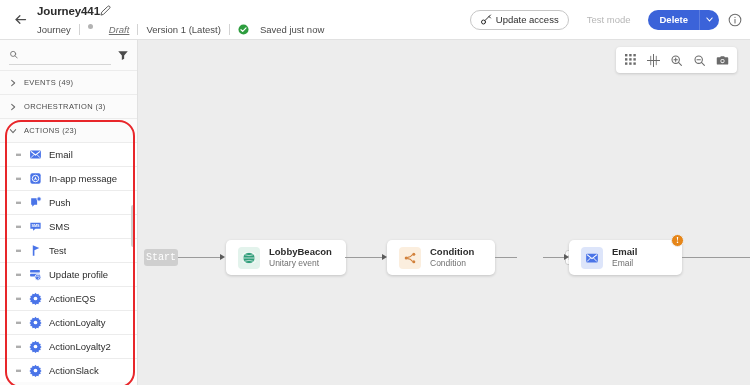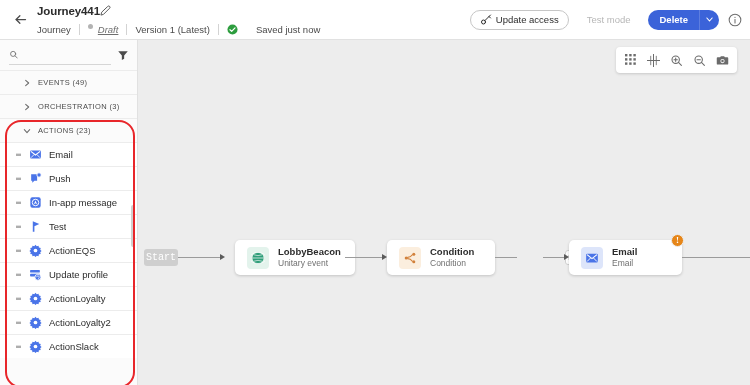--- a/index.html
+++ b/index.html
@@ -27,23 +27,23 @@
   .title-row { display: flex; align-items: center; height: 17px; }
   .journey-title {
     font-size: 11.5px; font-weight: bold; color: #2c2c2c; letter-spacing: -0.1px;
   }
   .edit-pencil { width: 11px; height: 11px; display: inline-flex; cursor: pointer; color: #4b4b4b; }
   .meta-row {
     display: flex; align-items: center; height: 16px; margin-top: 2px;
     font-size: 9.5px; color: #4b4b4b;
   }
   .meta-row .sep { width: 1px; height: 11px; background: #d3d3d3; margin: 0 8px; }
-  .meta-draft { display: flex; align-items: flex-start; gap: 5px; font-style: italic; color: #6e6e6e; text-decoration: underline; }
+  .meta-draft { display: flex; align-items: flex-start; gap: 16px; font-style: italic; color: #6e6e6e; text-decoration: underline; }
   .dot-draft { width: 5px; height: 5px; border-radius: 50%; background: #b3b3b3; display: inline-block; }
-  .meta-saved { display: flex; align-items: center; gap: 18px; }
+  .meta-saved { display: flex; align-items: center; gap: 11px; }
   .check-circle { width: 11px; height: 11px; }
 
   .header-actions {
     margin-left: auto; display: flex; align-items: center; gap: 8px;
     padding-right: 8px;
   }
   .btn {
     height: 20px; border: 1px solid #c6c6c6; border-radius: 10px;
     background: #fff; color: #2c2c2c; font-size: 9.5px;
     display: flex; align-items: center; gap: 4px; padding: 0 9px;
@@ -83,21 +83,21 @@
   .search-input {
     border: none; outline: none; background: transparent;
     font-size: 9.5px; color: #2c2c2c; width: 100%;
     font-family: "Liberation Sans", sans-serif;
   }
   .search-input::placeholder { color: #9a9a9a; }
   .filter-icon { width: 12px; height: 12px; color: #4b4b4b; cursor: pointer; flex: 0 0 auto; }
 
   .group-header {
     height: 24px; display: flex; align-items: center; gap: 7px;
-    padding-left: 23px; border-top: 1px solid #ececec;
+    padding-left: 9px; border-top: 1px solid #ececec;
     font-size: 7.5px; letter-spacing: 0.35px; color: #4b4b4b;
     cursor: pointer; background: #fbfbfb; text-align: right;
   }
   .chev { width: 8px; height: 8px; color: #6e6e6e; flex: 0 0 auto; display: inline-flex; }
   .chev.open { transform: rotate(90deg); }
 
   .item-list { background: #fbfbfb; }
   .list-item {
     height: 24px; display: flex; align-items: center; gap: 7px;
     padding-left: 16px; border-top: 1px solid #ececec;
@@ -318,80 +318,92 @@
         </span>
         <span class="item-label">Email</span>
       </div>
 
       <div class="list-item">
         <svg class="drag-dots" viewBox="0 0 6 8">
           <rect x="0" y="2.6" width="5" height="2.4" fill="#aeaeae"></rect>
         </svg>
         <span class="item-icon">
           <svg width="13" height="13" viewBox="0 0 24 24">
-            <path d="M4 4 h11 v12 l-5 0 -4 4 v-4 h-2 z" fill="#4a74e8"></path>
-            <circle cx="18.5" cy="5.5" r="4" fill="#4a74e8" stroke="#fff" stroke-width="1.6"></circle>
-          </svg>
-        </span>
-        <span class="item-label">Push</span>
-      </div>
-
-      <div class="list-item">
-        <svg class="drag-dots" viewBox="0 0 6 8">
-          <rect x="0" y="2.6" width="5" height="2.4" fill="#aeaeae"></rect>
-        </svg>
-        <span class="item-icon">
-          <svg width="13" height="13" viewBox="0 0 24 24">
             <rect x="2.5" y="2.5" width="19" height="19" rx="3.5" fill="#4a74e8"></rect>
             <circle cx="12" cy="12" r="6" fill="none" stroke="#fff" stroke-width="1.8"></circle>
             <path d="M12 8.2 L15 15 L12 13.4 L9 15 Z" fill="#fff"></path>
           </svg>
         </span>
         <span class="item-label">In-app message</span>
       </div>
 
+      <div class="list-item">
+        <svg class="drag-dots" viewBox="0 0 6 8">
+          <rect x="0" y="2.6" width="5" height="2.4" fill="#aeaeae"></rect>
+        </svg>
+        <span class="item-icon">
+          <svg width="13" height="13" viewBox="0 0 24 24">
+            <path d="M4 4 h11 v12 l-5 0 -4 4 v-4 h-2 z" fill="#4a74e8"></path>
+            <circle cx="18.5" cy="5.5" r="4" fill="#4a74e8" stroke="#fff" stroke-width="1.6"></circle>
+          </svg>
+        </span>
+        <span class="item-label">Push</span>
+      </div>
+
+      <div class="list-item">
+        <svg class="drag-dots" viewBox="0 0 6 8">
+          <rect x="0" y="2.6" width="5" height="2.4" fill="#aeaeae"></rect>
+        </svg>
+        <span class="item-icon">
+          <svg width="13" height="13" viewBox="0 0 24 24">
+            <path d="M2.5 5 h19 v11 h-9.5 l-4.5 4 v-4 h-5 z" fill="#4a74e8"></path>
+            <text x="12" y="13.4" font-size="7" fill="#fff" text-anchor="middle" font-family="Liberation Sans, sans-serif" font-weight="bold">SMS</text>
+          </svg>
+        </span>
+        <span class="item-label">SMS</span>
+      </div>
 
       <div class="list-item">
         <svg class="drag-dots" viewBox="0 0 6 8">
           <rect x="0" y="2.6" width="5" height="2.4" fill="#aeaeae"></rect>
         </svg>
         <span class="item-icon">
           <svg width="13" height="13" viewBox="0 0 24 24">
             <path d="M7 2.5 L19 7.5 L10 11.5 L10 21.5 L7 21.5 Z" fill="#4a74e8"></path>
           </svg>
         </span>
         <span class="item-label">Test</span>
-      </div>
-
-      <div class="list-item">
-        <svg class="drag-dots" viewBox="0 0 6 8">
-          <rect x="0" y="2.6" width="5" height="2.4" fill="#aeaeae"></rect>
-        </svg>
-        <span class="item-icon">
-          <svg width="13" height="13" viewBox="0 0 24 24">
-            <path d="M12 1.5 l2.3 2.6 3.3-1 .7 3.4 3.4.7-1 3.3 2.6 2.3-2.6 2.3 1 3.3-3.4.7-.7 3.4-3.3-1-2.3 2.6-2.3-2.6-3.3 1-.7-3.4-3.4-.7 1-3.3-2.6-2.3 2.6-2.3-1-3.3 3.4-.7.7-3.4 3.3 1z" fill="#4a74e8"></path>
-            <circle cx="12" cy="12" r="3.4" fill="#fff"></circle>
-          </svg>
-        </span>
-        <span class="item-label">ActionEQS</span>
       </div>
 
       <div class="list-item">
         <svg class="drag-dots" viewBox="0 0 6 8">
           <rect x="0" y="2.6" width="5" height="2.4" fill="#aeaeae"></rect>
         </svg>
         <span class="item-icon">
           <svg width="13" height="13" viewBox="0 0 24 24">
             <rect x="2" y="3.5" width="18" height="5" rx="1.2" fill="#4a74e8"></rect>
             <rect x="2" y="10.5" width="18" height="5" rx="1.2" fill="#4a74e8"></rect>
             <circle cx="16.5" cy="17" r="5.5" fill="#4a74e8" stroke="#fff" stroke-width="1.5"></circle>
             <path d="M14 17 a2.5 2.5 0 1 1 2.5 2.5" fill="none" stroke="#fff" stroke-width="1.3"></path>
           </svg>
         </span>
         <span class="item-label">Update profile</span>
+      </div>
+
+      <div class="list-item">
+        <svg class="drag-dots" viewBox="0 0 6 8">
+          <rect x="0" y="2.6" width="5" height="2.4" fill="#aeaeae"></rect>
+        </svg>
+        <span class="item-icon">
+          <svg width="13" height="13" viewBox="0 0 24 24">
+            <path d="M12 1.5 l2.3 2.6 3.3-1 .7 3.4 3.4.7-1 3.3 2.6 2.3-2.6 2.3 1 3.3-3.4.7-.7 3.4-3.3-1-2.3 2.6-2.3-2.6-3.3 1-.7-3.4-3.4-.7 1-3.3-2.6-2.3 2.6-2.3-1-3.3 3.4-.7.7-3.4 3.3 1z" fill="#4a74e8"></path>
+            <circle cx="12" cy="12" r="3.4" fill="#fff"></circle>
+          </svg>
+        </span>
+        <span class="item-label">ActionEQS</span>
       </div>
 
       <div class="list-item">
         <svg class="drag-dots" viewBox="0 0 6 8">
           <rect x="0" y="2.6" width="5" height="2.4" fill="#aeaeae"></rect>
         </svg>
         <span class="item-icon">
           <svg width="13" height="13" viewBox="0 0 24 24">
             <path d="M12 1.5 l2.3 2.6 3.3-1 .7 3.4 3.4.7-1 3.3 2.6 2.3-2.6 2.3 1 3.3-3.4.7-.7 3.4-3.3-1-2.3 2.6-2.3-2.6-3.3 1-.7-3.4-3.4-.7 1-3.3-2.6-2.3 2.6-2.3-1-3.3 3.4-.7.7-3.4 3.3 1z" fill="#4a74e8"></path>
             <circle cx="12" cy="12" r="3.4" fill="#fff"></circle>
@@ -481,21 +493,21 @@
       </div>
     </div>
 
     <div class="start-pill">
       <span>Start</span>
     </div>
 
     <div class="edge" style="left:40px; top:217px; width:42px;"></div>
     <div class="arrow-head" style="left:82px; top:213.5px;"></div>
 
-    <div class="node" style="left:97px; top:200px; width:120px; height:35px;">
+    <div class="node" style="left:88px; top:200px; width:120px; height:35px;">
       <span class="node-icon" style="background:#e3f3ec;">
         <svg width="14" height="14" viewBox="0 0 24 24">
           <circle cx="12" cy="12" r="9.5" fill="#2d9d78"></circle>
           <path d="M12 2.5 a14 9.5 0 0 0 0 19 a14 9.5 0 0 0 0 -19" fill="none" stroke="#fff" stroke-width="1.2"></path>
           <line x1="2.5" y1="12" x2="21.5" y2="12" stroke="#fff" stroke-width="1.2"></line>
           <path d="M5 6.5 q7 3 14 0 M5 17.5 q7 -3 14 0" fill="none" stroke="#fff" stroke-width="1.1"></path>
         </svg>
       </span>
       <span class="node-text">
         <span class="node-title">LobbyBeacon</span>

